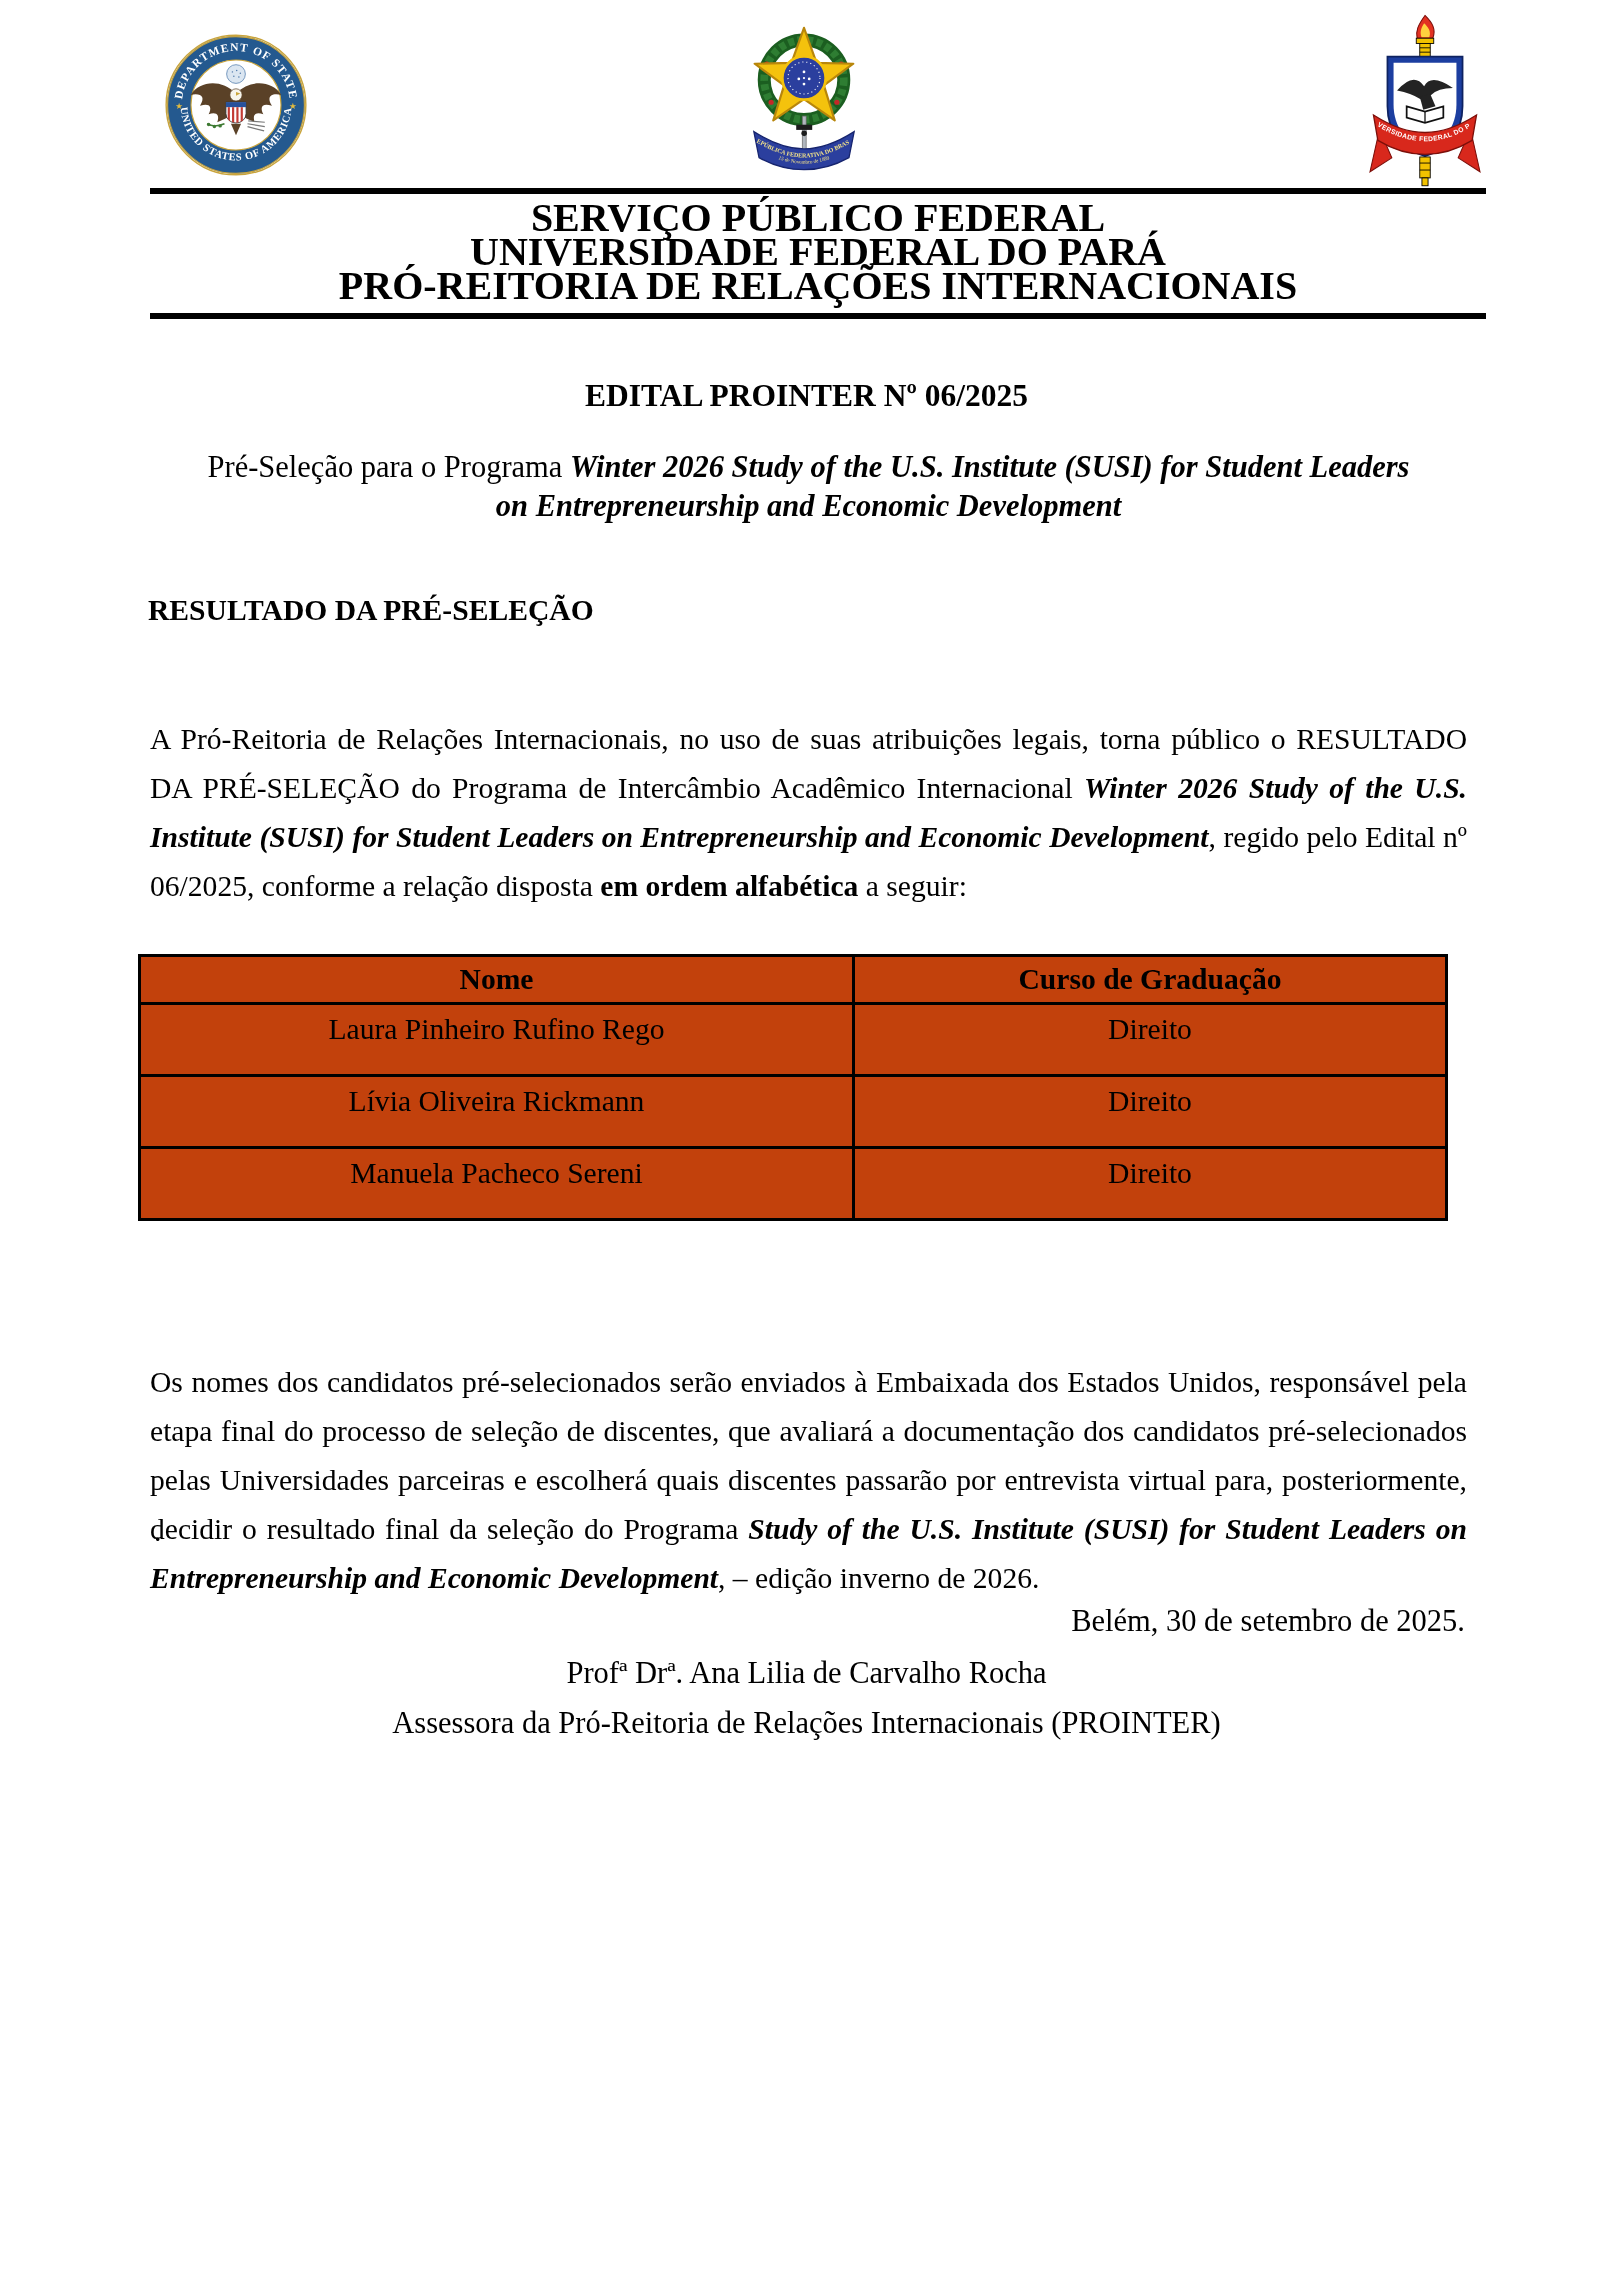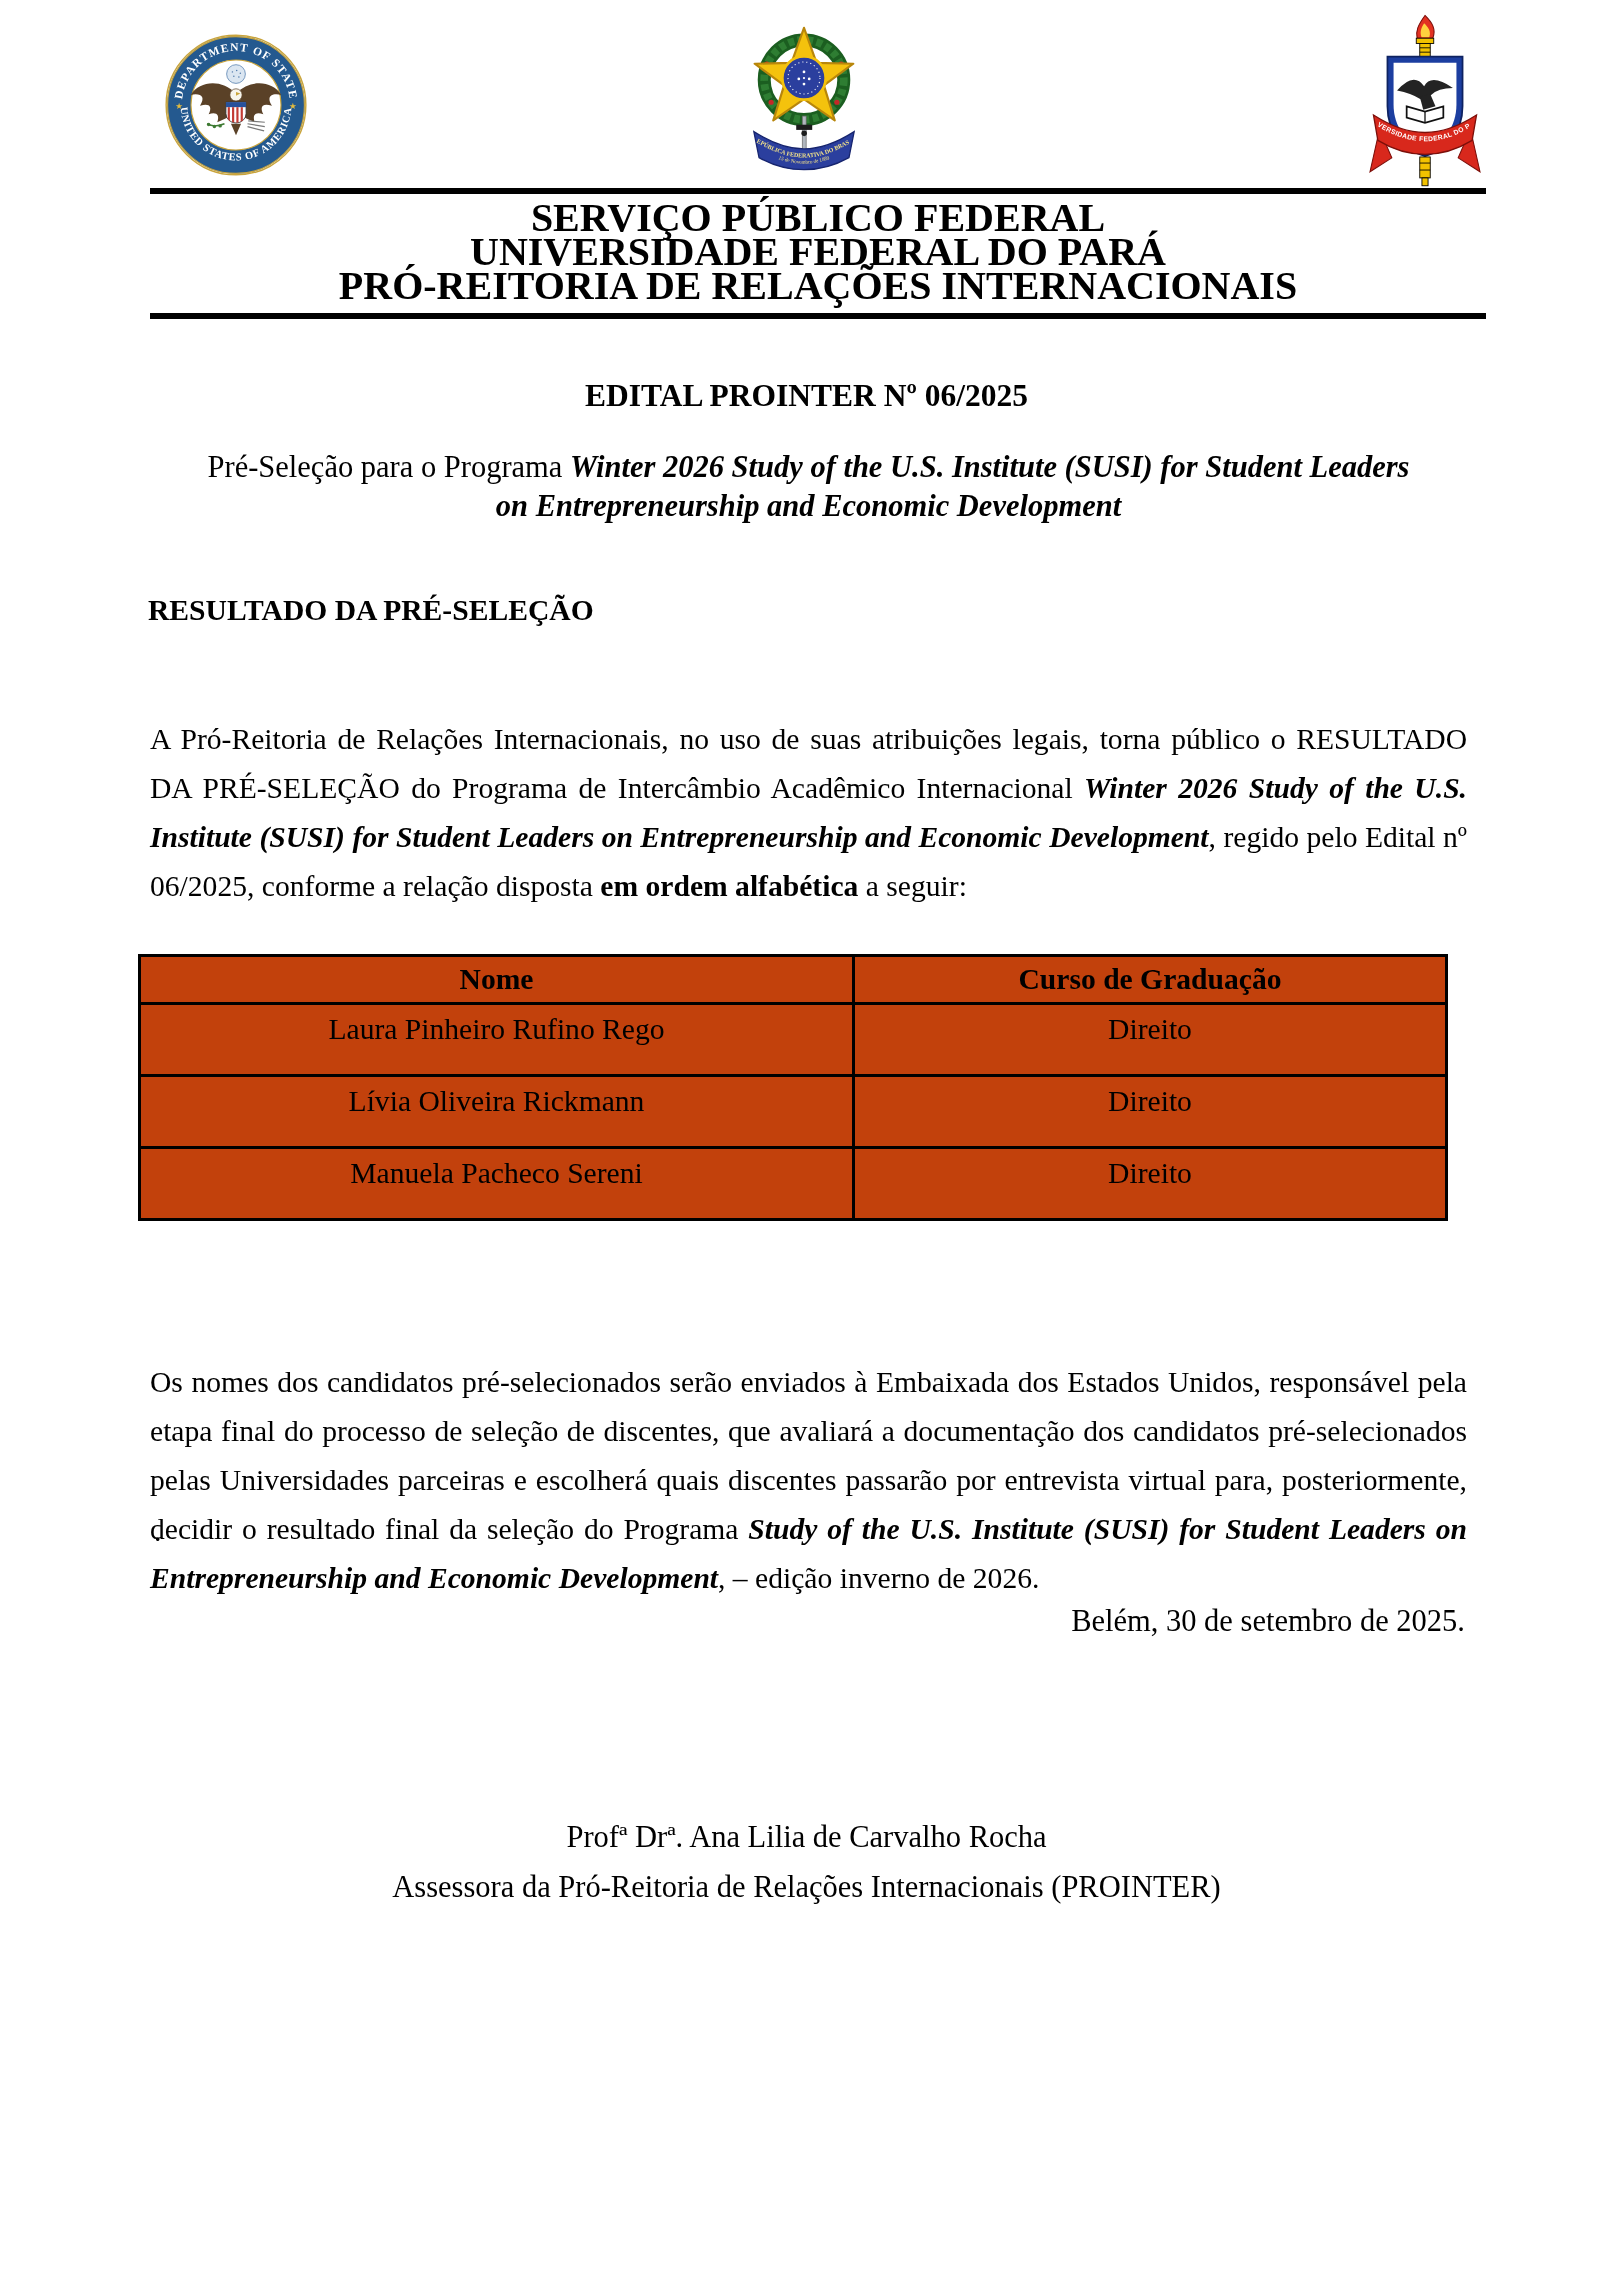--- a/index.html
+++ b/index.html
@@ -55,21 +55,21 @@
   }
   table.results th{height:45px; vertical-align:middle; font-weight:bold;}
   table.results td{height:61px; vertical-align:top; padding-top:7.9px;}
   col.c1{width:714px;} col.c2{width:593px;}
 
   .date-line{
     position:absolute; left:148px; top:1604px; width:1317px;
     text-align:right; font-size:30.5px;
   }
   .signature{
-    position:absolute; left:148px; top:1812px; width:1317px;
+    position:absolute; left:148px; top:1648px; width:1317px;
     text-align:center; font-size:30.5px; line-height:50px;
   }
 </style>
 </head>
 <body>
 
 <div class="page">
 
   <div class="logo logo-dos">
     <svg viewBox="0 0 200 200" xmlns="http://www.w3.org/2000/svg">

